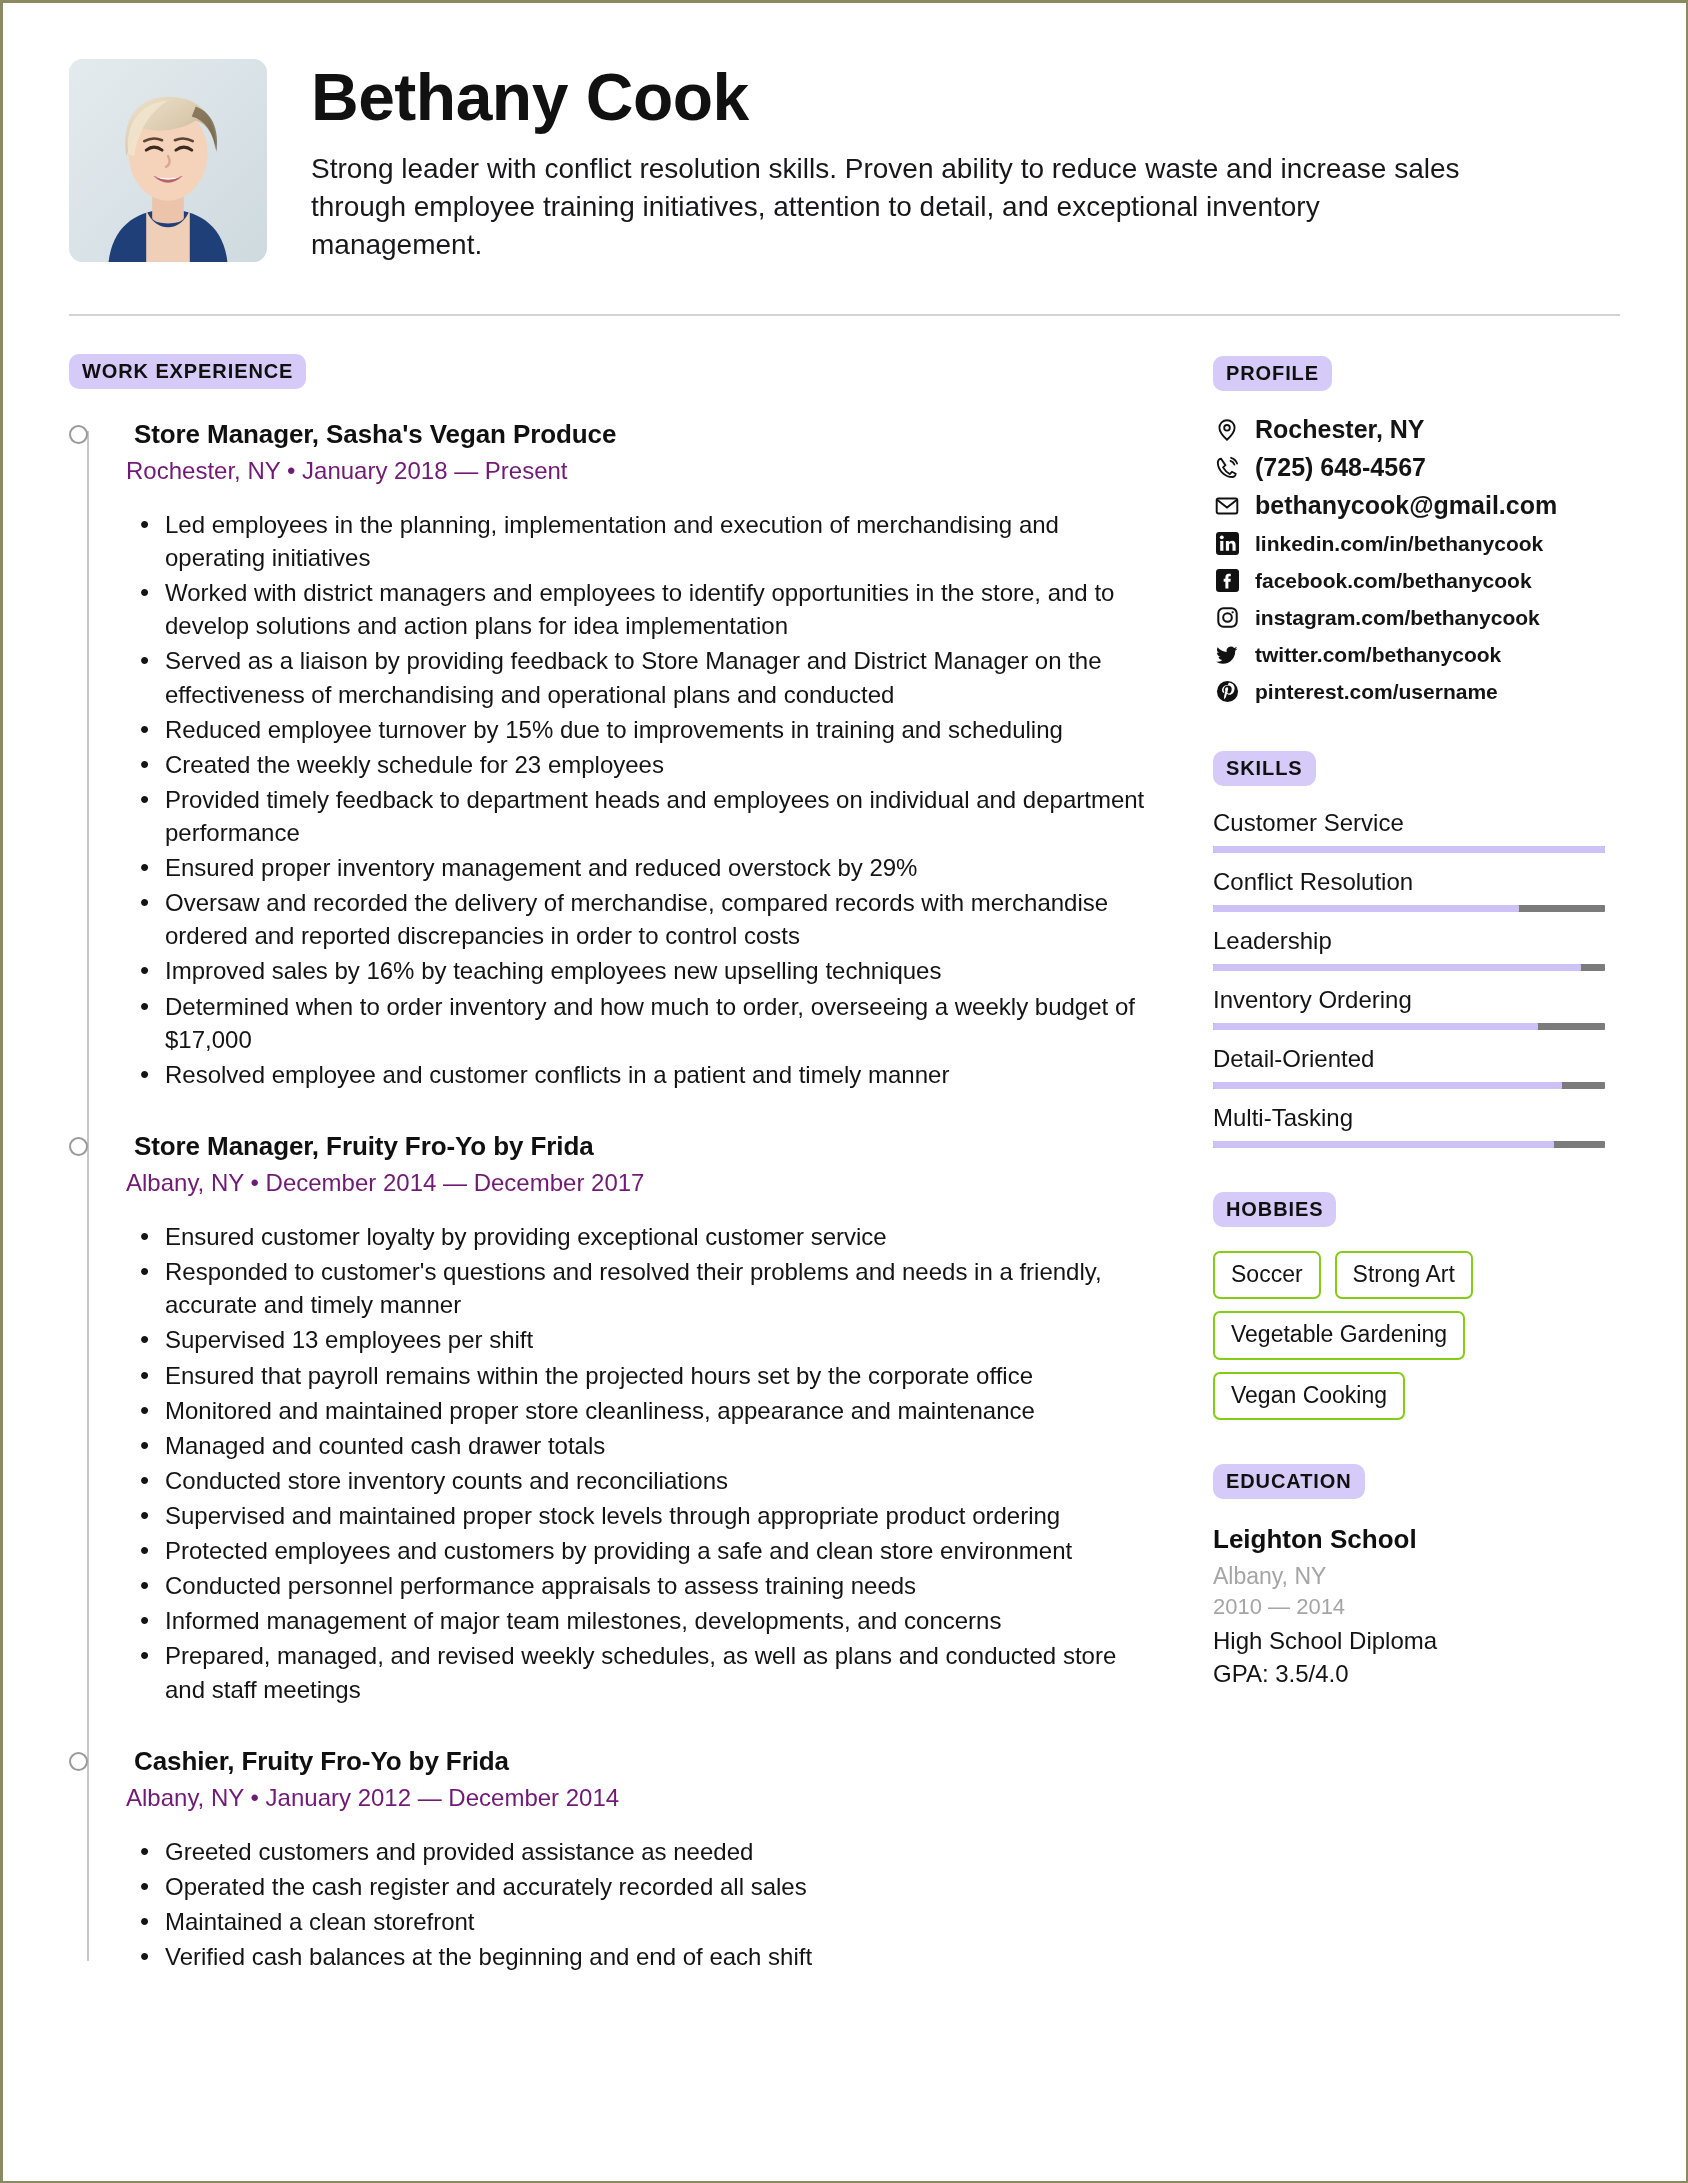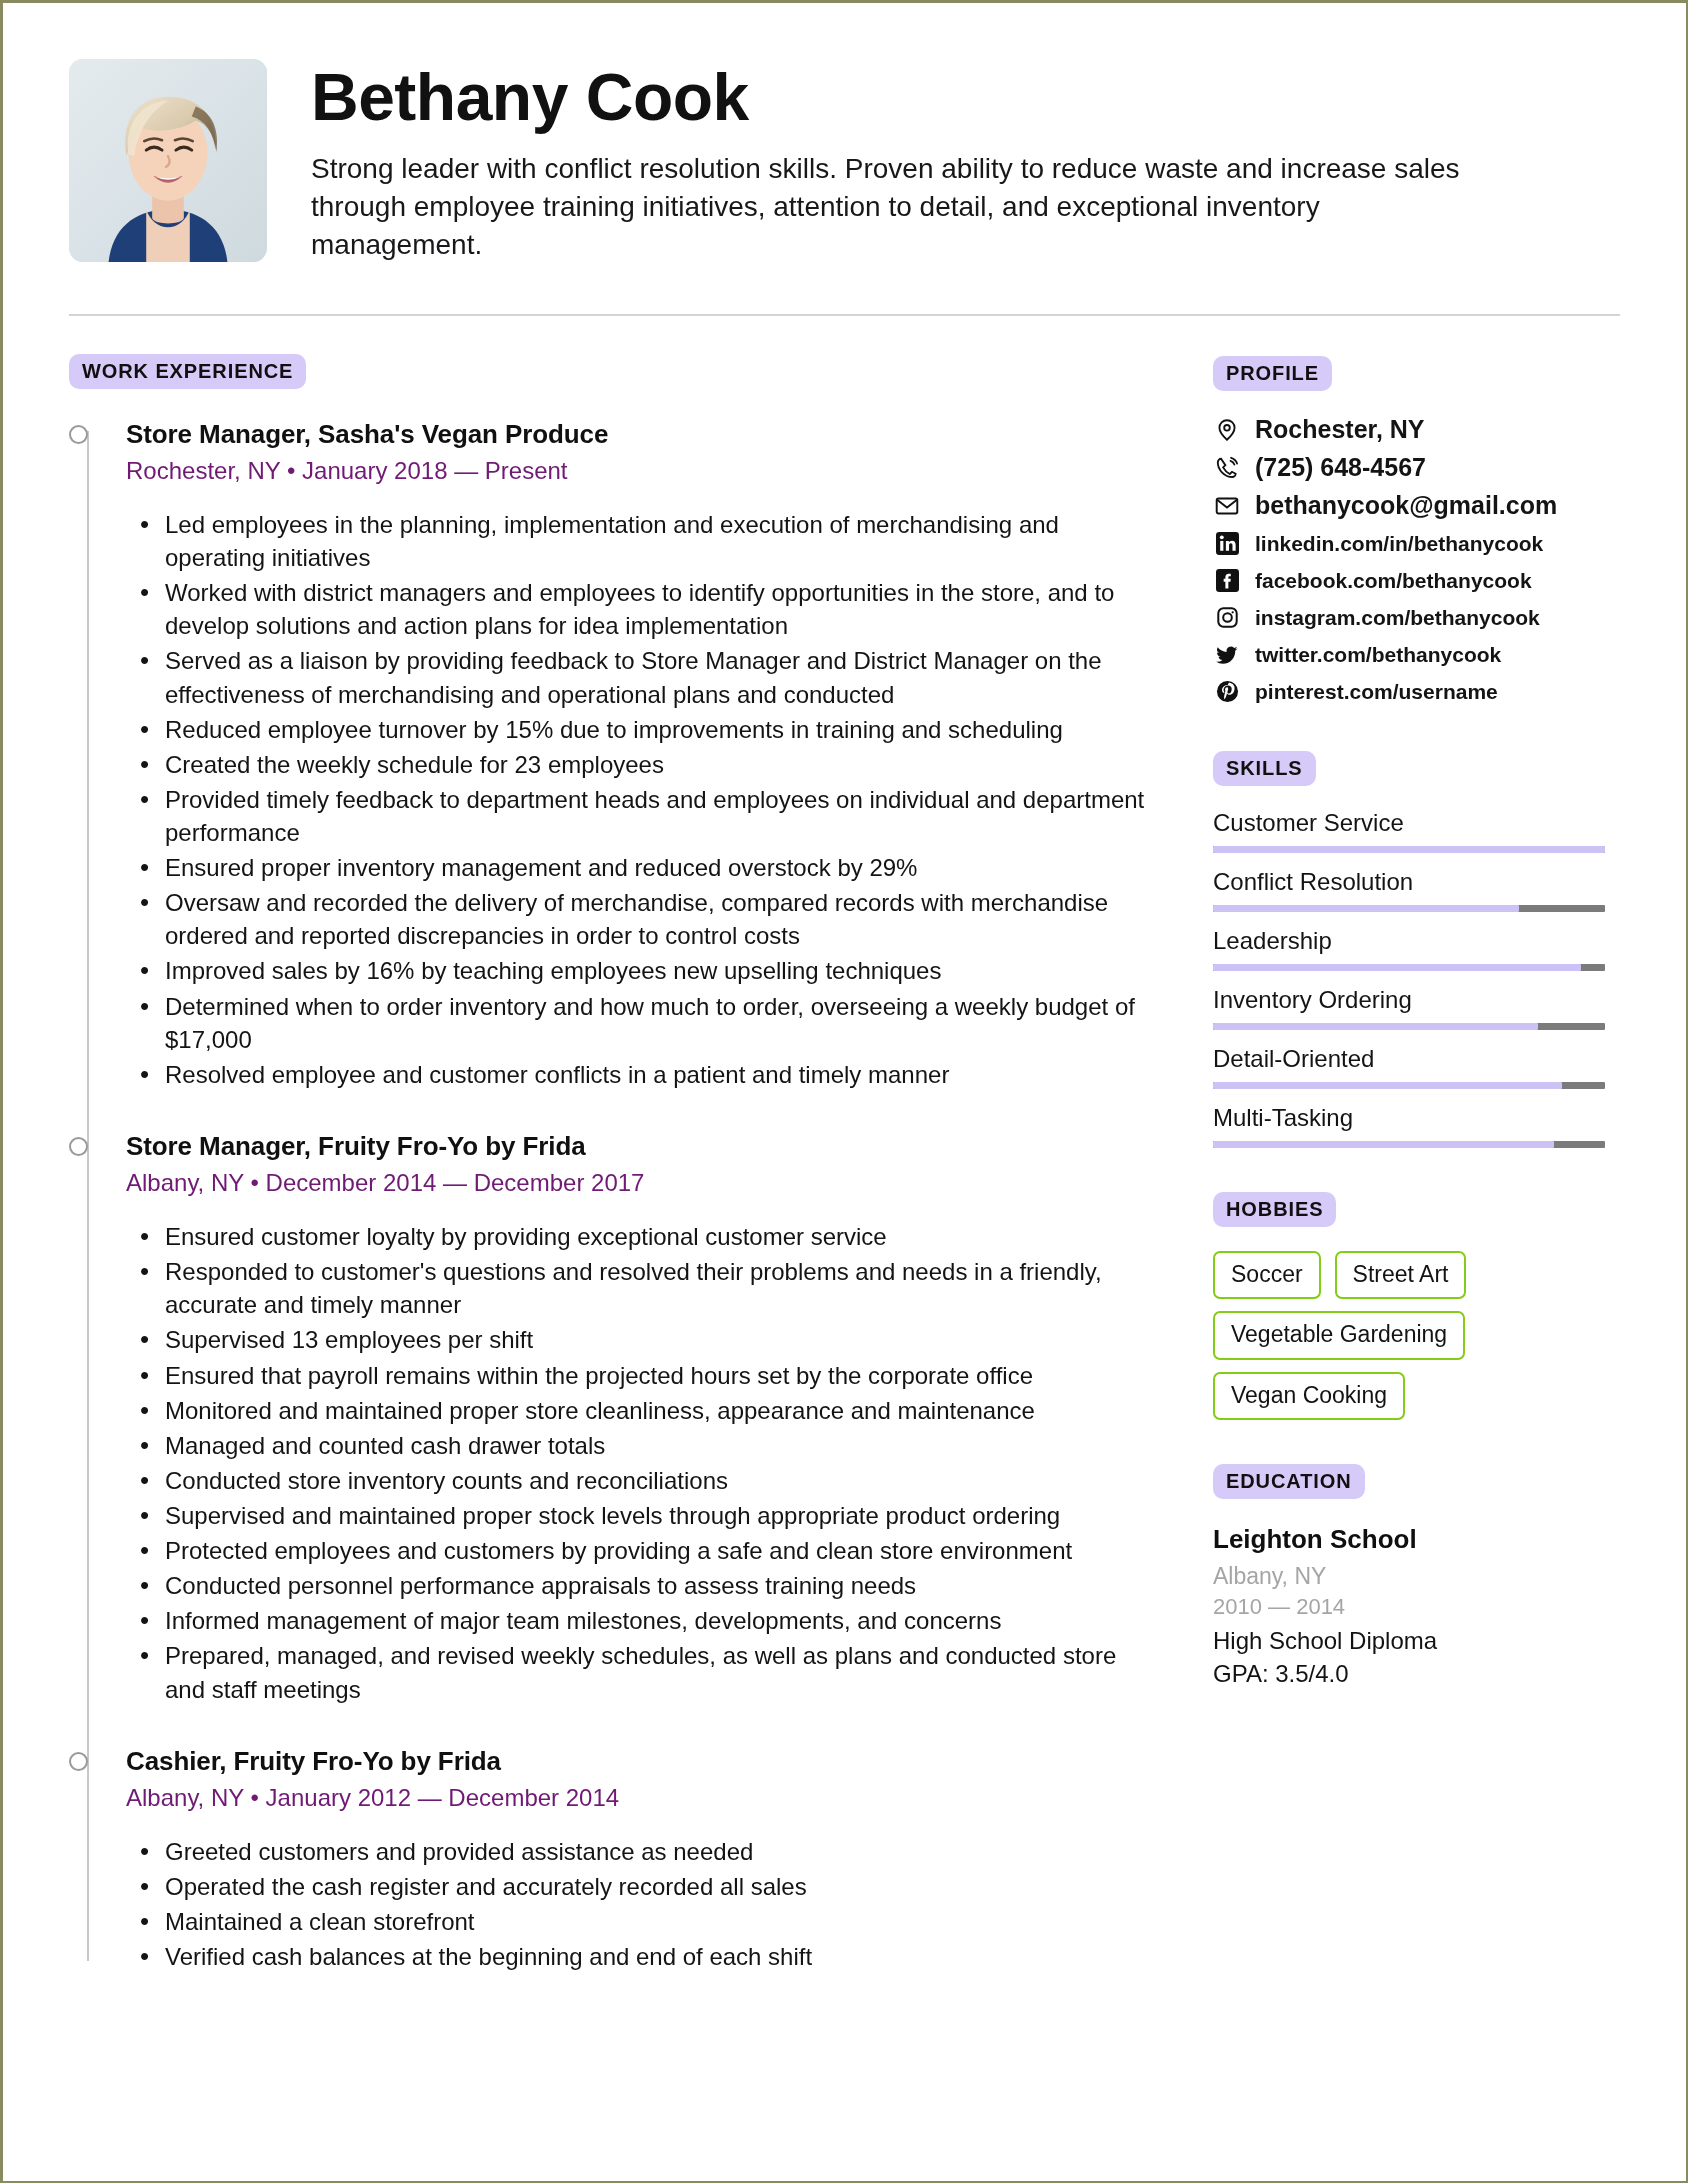--- a/index.html
+++ b/index.html
@@ -121,21 +121,21 @@
     border: 2px solid #9a9a9a;
     border-radius: 50%;
     background: #ffffff;
     box-sizing: border-box;
   }
   .job-title {
     font-size: 26px;
     font-weight: 700;
     color: #101010;
     line-height: 1.2;
-    margin: 0 0 6px 4px;
+    margin: 0 0 6px 12px;
     letter-spacing: -0.1px;
   }
   .job-meta {
     font-size: 24px;
     color: #701a75;
     font-weight: 400;
     line-height: 1.25;
     margin: 0 0 22px 4px;
   }
   .job-bullets {
@@ -489,21 +489,21 @@
                   <div class="skill-fill" style="width: 87%;"></div>
                 </div>
               </div>
             </div>
         </div>
 
         <div class="side-block">
           <span class="sec-tag">HOBBIES</span>
           <div class="chips" id="hobby-chips">
               <span class="chip">Soccer</span>
-              <span class="chip">Street Art</span>
+              <span class="chip">Strong Art</span>
               <span class="chip">Vegetable Gardening</span>
               <span class="chip">Vegan Cooking</span>
             </div>
         </div>
 
         <div class="side-block">
           <span class="sec-tag">EDUCATION</span>
           <div class="edu">
             <div class="edu-school">Leighton School</div>
             <div class="edu-loc">Albany, NY</div>

